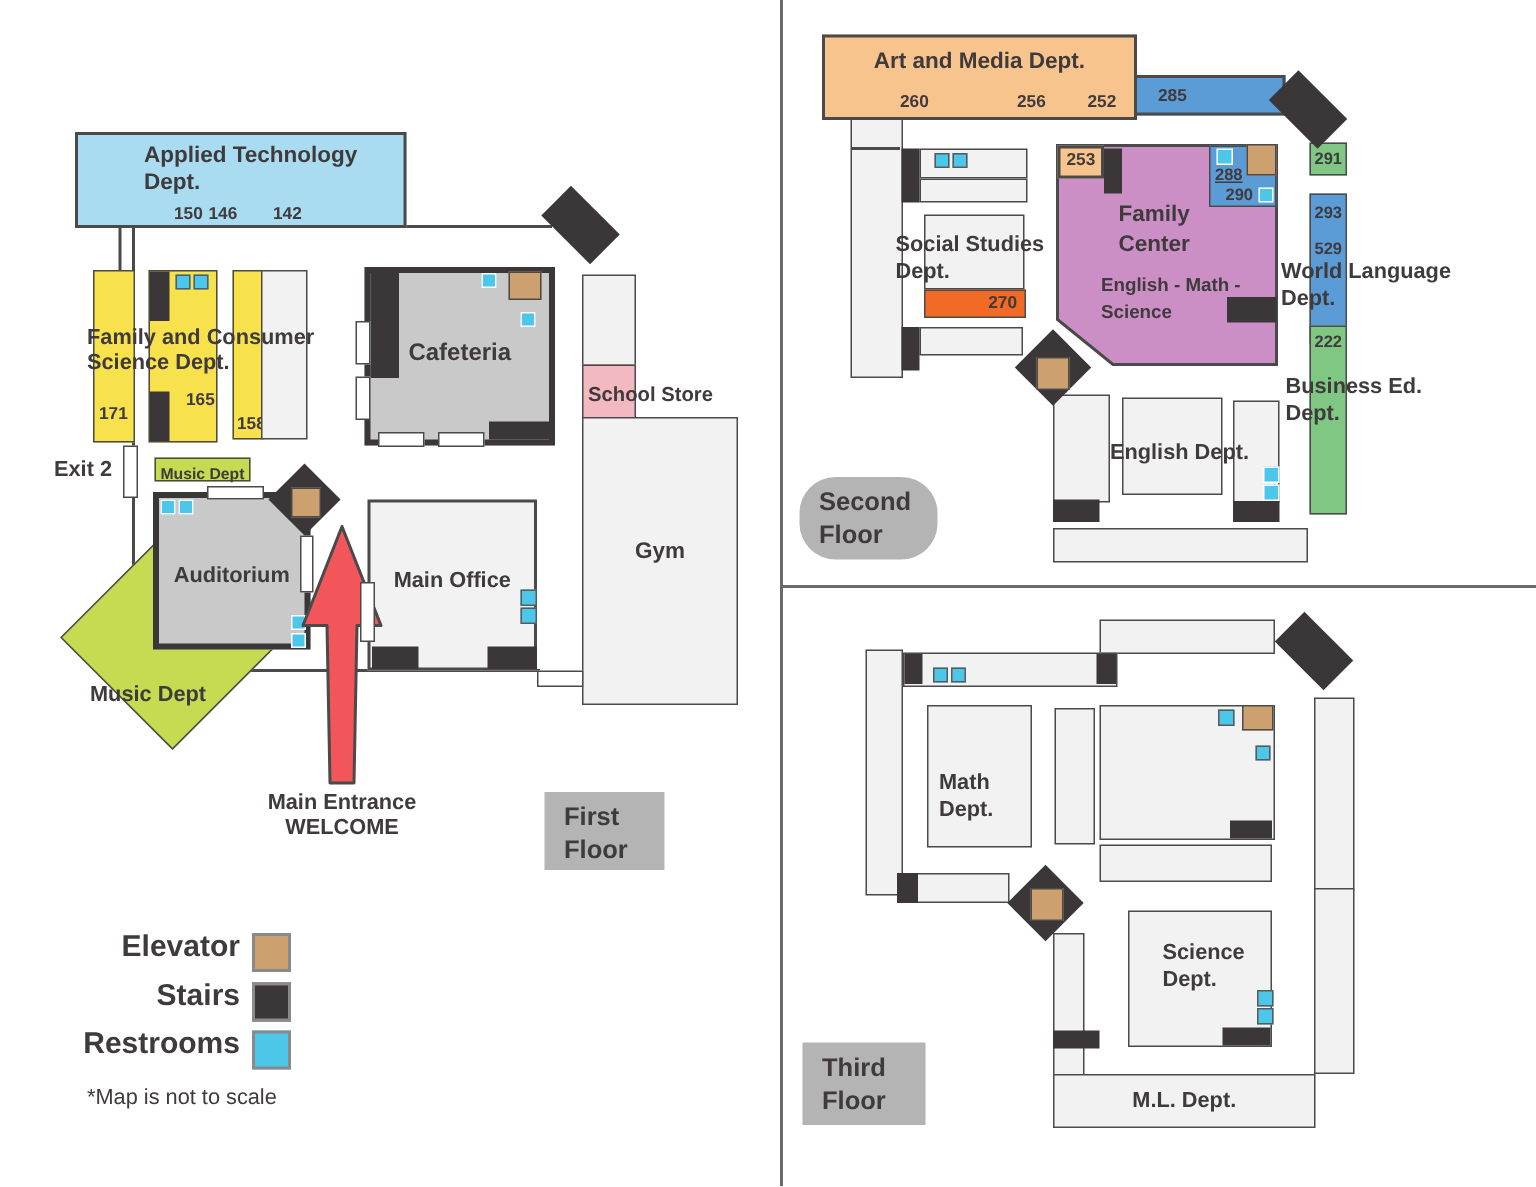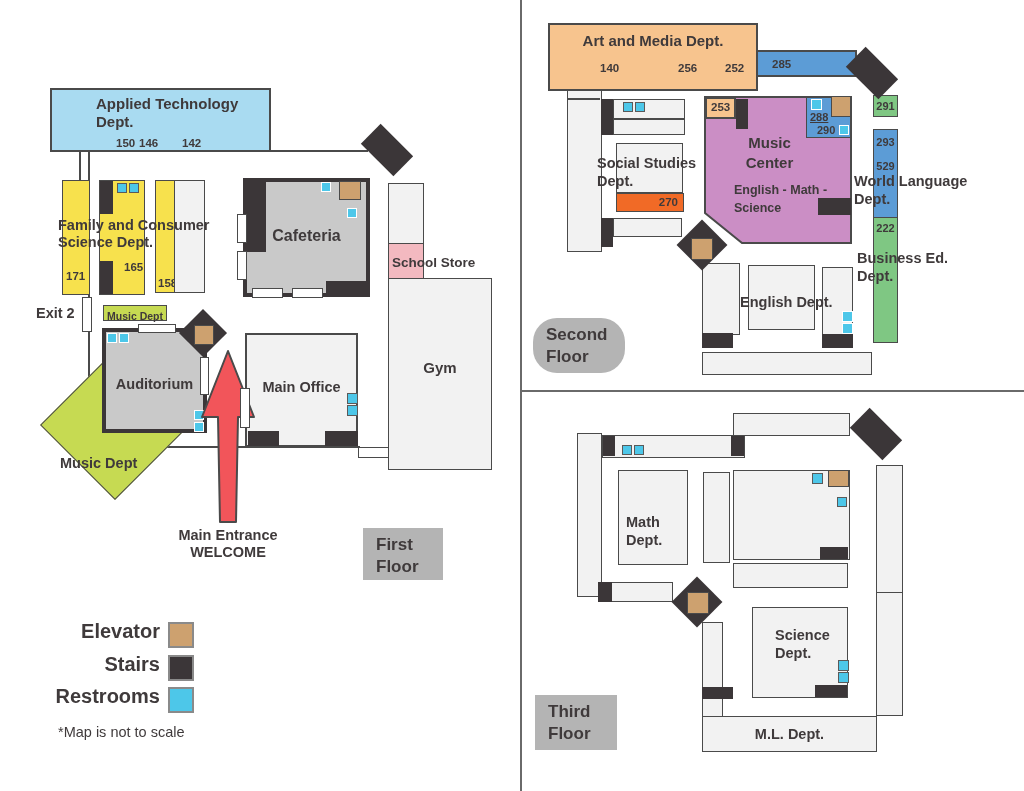--- a/index.html
+++ b/index.html
@@ -133,23 +133,23 @@
   </div>
 
   <div class="abs lbl legend-txt" style="left:20px;top:620px;width:140px;">Elevator</div>
   <div class="abs swatch" style="left:168px;top:622px;width:26px;height:26px;background:var(--elevator_tan);"></div>
   <div class="abs lbl legend-txt" style="left:20px;top:653px;width:140px;">Stairs</div>
   <div class="abs swatch" style="left:168px;top:655px;width:26px;height:26px;background:var(--stairs_black);"></div>
   <div class="abs lbl legend-txt" style="left:20px;top:685px;width:140px;">Restrooms</div>
   <div class="abs swatch" style="left:168px;top:687px;width:26px;height:26px;background:var(--restroom_cyan);"></div>
   <div class="abs" style="left:58px;top:724px;font-size:14.5px;z-index:7;">*Map is not to scale</div>
 
-  <div class="abs" style="left:548px;top:23px;width:210px;height:68px;background:var(--peach);border:2px solid var(--outline);z-index:2;">
+  <div class="abs" style="left:548px;top:23px;width:210px;height:57px;background:var(--peach);border:2px solid var(--outline);z-index:2;">
     <span class="lbl s15 ctr" style="top:7px;">Art and Media Dept.</span>
-    <span class="num" style="left:50px;top:37px;">140</span>
+    <span class="num" style="left:50px;top:37px;">260</span>
     <span class="num" style="left:128px;top:37px;">256</span>
     <span class="num" style="left:175px;top:37px;">252</span>
   </div>
   <div class="abs" style="left:756px;top:50px;width:101px;height:27px;background:var(--blue);border:2px solid var(--outline);z-index:1;">
     <span class="num" style="left:14px;top:6px;">285</span>
   </div>
   <div class="abs stair rot45" style="left:849px;top:59px;width:46px;height:28px;"></div>
 
   <div class="abs room" style="left:567px;top:75px;width:35px;height:177px;">
     <div class="abs" style="left:0;top:22px;width:32px;height:1.5px;background:var(--outline);"></div>
@@ -168,21 +168,21 @@
   <div class="abs room" style="left:613px;top:218px;width:69px;height:19px;"></div>
   <div class="abs lbl s14" style="left:597px;top:154px;line-height:18px;">
     <div>Social Studies</div>
     <div>Dept.</div>
   </div>
 
   <svg class="abs" style="left:703px;top:95px;z-index:1;" width="150" height="150" viewBox="0 0 150 150">
     <polygon points="2,2 148,2 148,148 39,148 2,118" fill="#CB8EC5" stroke="#4A4A4A" stroke-width="2" stroke-linejoin="miter"></polygon>
   </svg>
   <div class="abs lbl s15" style="left:717px;top:133px;width:105px;text-align:center;line-height:20px;">
-    <div>Music</div>
+    <div>Family</div>
     <div>Center</div>
   </div>
   <div class="abs lbl s12" style="left:734px;top:181px;line-height:18px;">
     <div>English - Math -</div>
     <div>Science</div>
   </div>
   <div class="abs" style="left:705px;top:97px;width:31px;height:22px;background:var(--peach);border:2px solid var(--outline);z-index:5;text-align:center;">
     <span class="num" style="left:4px;top:2px;">253</span>
   </div>
   <div class="abs stair" style="left:736px;top:99px;width:12px;height:30px;"></div>

